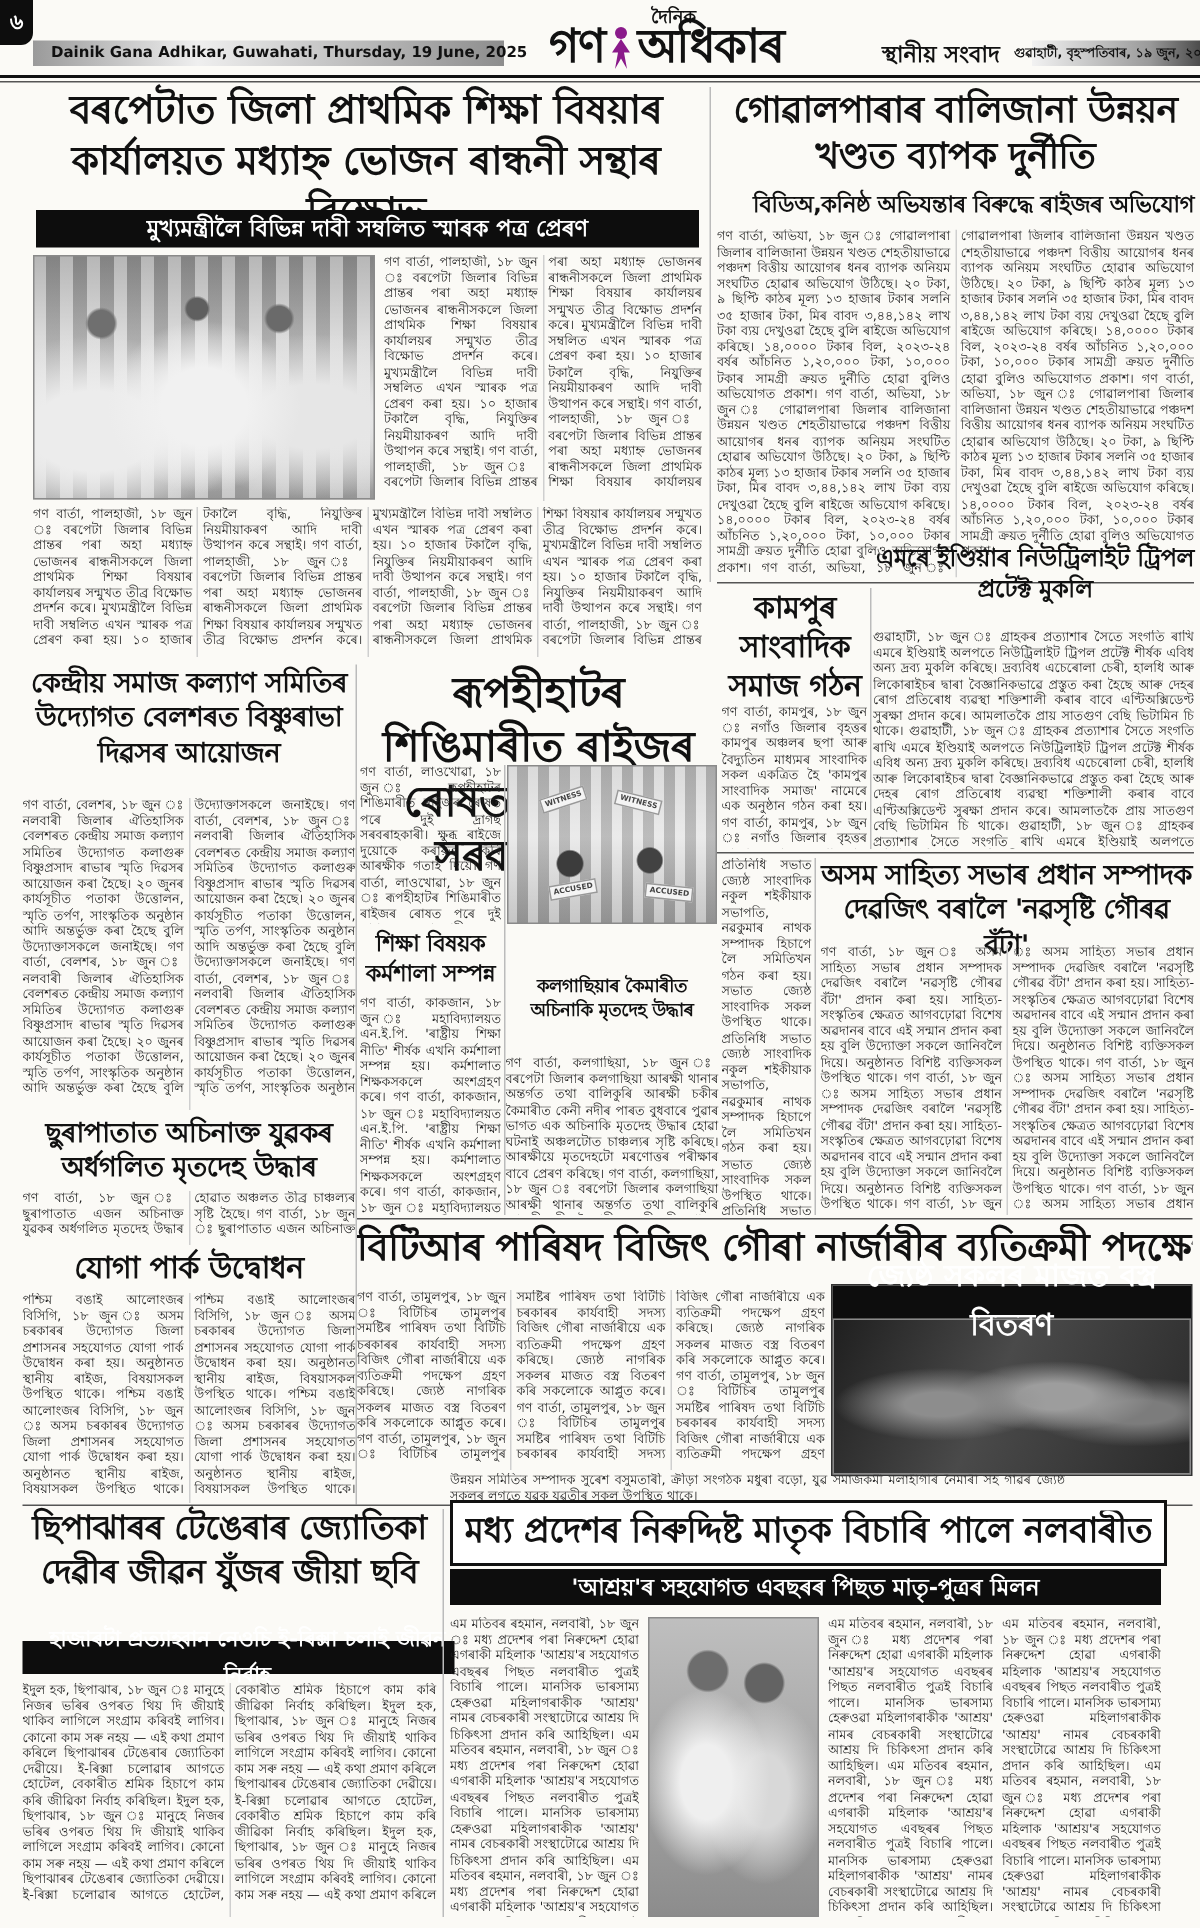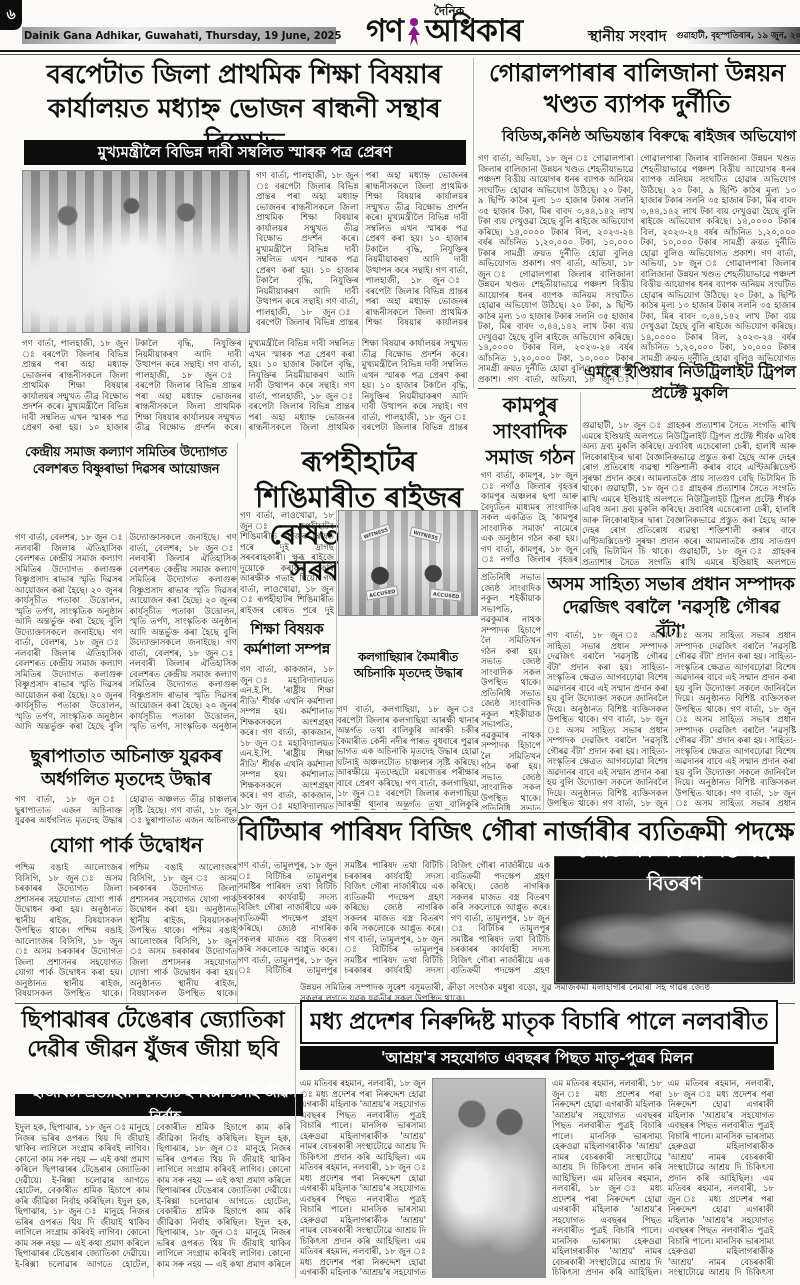--- a/index.html
+++ b/index.html
@@ -53,21 +53,21 @@
   .logo-big{font-weight:bold;letter-spacing:-1px;}
 </style>
 </head>
 <body>
 
 <div class="abs" style="left:0;top:0;width:22px;height:30px;background:#0d0d0d;color:#fff;
             font-size:14px;font-weight:bold;display:flex;align-items:center;justify-content:center;border-bottom-right-radius:8px;">
   <span>৬</span>
 </div>
 
-<div class="abs grad-l mast-small" style="left:22px;top:27px;width:314px;height:17px;display:flex;align-items:center;padding-left:2px;box-sizing:border-box;">
+<div class="abs grad-l mast-small" style="left:22px;top:27px;width:314px;height:17px;display:flex;align-items:center;padding-left:12px;box-sizing:border-box;">
   <span style="white-space:nowrap;">Dainik Gana Adhikar, Guwahati, Thursday, 19 June, 2025</span>
 </div>
 
 <div class="abs" style="left:404px;top:2px;width:90px;text-align:center;font-size:12px;font-weight:bold;">
   <span>দৈনিক</span>
 </div>
 
 <div class="abs logo-big" style="left:366px;top:14px;height:36px;font-size:31px;display:flex;align-items:center;gap:2px;">
   <span>গণ</span>
   <span style="display:inline-block;width:18px;height:30px;">
@@ -112,21 +112,21 @@
 <div class="abs vrule" style="left:543px;top:572px;height:238px;"></div>
 
 <h2 class="abs hl" style="left:584px;top:362px;width:212px;height:54px;margin:0;font-size:16px;">এমৰে ইণ্ডিয়াৰ নিউট্ৰিলাইট ট্ৰিপল প্ৰটেক্ট মুকলি</h2>
 <div class="abs body-txt" style="left:582px;top:420px;width:214px;height:146px;">গুৱাহাটী, ১৮ জুন ঃ গ্ৰাহকৰ প্ৰত্যাশাৰ সৈতে সংগতি ৰাখি এমৰে ইণ্ডিয়াই অলপতে নিউট্ৰিলাইট ট্ৰিপল প্ৰটেক্ট শীৰ্ষক এবিধ অন্য দ্ৰব্য মুকলি কৰিছে। দ্ৰব্যবিধ এচেৰোলা চেৰী, হালধি আৰু লিকোৰাইচৰ দ্বাৰা বৈজ্ঞানিকভাৱে প্ৰস্তুত কৰা হৈছে আৰু দেহৰ ৰোগ প্ৰতিৰোধ ব্যৱস্থা শক্তিশালী কৰাৰ বাবে এণ্টিঅক্সিডেণ্ট সুৰক্ষা প্ৰদান কৰে। আমলাতকৈ প্ৰায় সাতগুণ বেছি ভিটামিন চি থাকে। গুৱাহাটী, ১৮ জুন ঃ গ্ৰাহকৰ প্ৰত্যাশাৰ সৈতে সংগতি ৰাখি এমৰে ইণ্ডিয়াই অলপতে নিউট্ৰিলাইট ট্ৰিপল প্ৰটেক্ট শীৰ্ষক এবিধ অন্য দ্ৰব্য মুকলি কৰিছে। দ্ৰব্যবিধ এচেৰোলা চেৰী, হালধি আৰু লিকোৰাইচৰ দ্বাৰা বৈজ্ঞানিকভাৱে প্ৰস্তুত কৰা হৈছে আৰু দেহৰ ৰোগ প্ৰতিৰোধ ব্যৱস্থা শক্তিশালী কৰাৰ বাবে এণ্টিঅক্সিডেণ্ট সুৰক্ষা প্ৰদান কৰে। আমলাতকৈ প্ৰায় সাতগুণ বেছি ভিটামিন চি থাকে। গুৱাহাটী, ১৮ জুন ঃ গ্ৰাহকৰ প্ৰত্যাশাৰ সৈতে সংগতি ৰাখি এমৰে ইণ্ডিয়াই অলপতে নিউট্ৰিলাইট ট্ৰিপল প্ৰটেক্ট শীৰ্ষক এবিধ অন্য দ্ৰব্য মুকলি কৰিছে। দ্ৰব্যবিধ এচেৰোলা চেৰী, হালধি আৰু লিকোৰাইচৰ দ্বাৰা বৈজ্ঞানিকভাৱে প্ৰস্তুত কৰা হৈছে আৰু দেহৰ ৰোগ প্ৰতিৰোধ ব্যৱস্থা শক্তিশালী কৰাৰ বাবে এণ্টিঅক্সিডেণ্ট সুৰক্ষা প্ৰদান কৰে। আমলাতকৈ প্ৰায় সাতগুণ বেছি ভিটামিন চি থাকে।</div>
 <div class="abs hrule" style="left:478px;top:568px;width:318px;"></div>
 
 <h2 class="abs hl" style="left:546px;top:572px;width:250px;height:54px;margin:0;font-size:18px;">অসম সাহিত্য সভাৰ প্ৰধান সম্পাদক দেৱজিৎ বৰালৈ 'নৱসৃষ্টি গৌৰৱ বঁটা'</h2>
 <div class="abs body-txt c2" style="left:547px;top:630px;width:249px;height:180px;">গণ বাৰ্তা, ১৮ জুন ঃ অসম সাহিত্য সভাৰ প্ৰধান সম্পাদক দেৱজিৎ বৰালৈ 'নৱসৃষ্টি গৌৰৱ বঁটা' প্ৰদান কৰা হয়। সাহিত্য-সংস্কৃতিৰ ক্ষেত্ৰত আগবঢ়োৱা বিশেষ অৱদানৰ বাবে এই সন্মান প্ৰদান কৰা হয় বুলি উদ্যোক্তা সকলে জানিবলৈ দিয়ে। অনুষ্ঠানত বিশিষ্ট ব্যক্তিসকল উপস্থিত থাকে। গণ বাৰ্তা, ১৮ জুন ঃ অসম সাহিত্য সভাৰ প্ৰধান সম্পাদক দেৱজিৎ বৰালৈ 'নৱসৃষ্টি গৌৰৱ বঁটা' প্ৰদান কৰা হয়। সাহিত্য-সংস্কৃতিৰ ক্ষেত্ৰত আগবঢ়োৱা বিশেষ অৱদানৰ বাবে এই সন্মান প্ৰদান কৰা হয় বুলি উদ্যোক্তা সকলে জানিবলৈ দিয়ে। অনুষ্ঠানত বিশিষ্ট ব্যক্তিসকল উপস্থিত থাকে। গণ বাৰ্তা, ১৮ জুন ঃ অসম সাহিত্য সভাৰ প্ৰধান সম্পাদক দেৱজিৎ বৰালৈ 'নৱসৃষ্টি গৌৰৱ বঁটা' প্ৰদান কৰা হয়। সাহিত্য-সংস্কৃতিৰ ক্ষেত্ৰত আগবঢ়োৱা বিশেষ অৱদানৰ বাবে এই সন্মান প্ৰদান কৰা হয় বুলি উদ্যোক্তা সকলে জানিবলৈ দিয়ে। অনুষ্ঠানত বিশিষ্ট ব্যক্তিসকল উপস্থিত থাকে। গণ বাৰ্তা, ১৮ জুন ঃ অসম সাহিত্য সভাৰ প্ৰধান সম্পাদক দেৱজিৎ বৰালৈ 'নৱসৃষ্টি গৌৰৱ বঁটা' প্ৰদান কৰা হয়। সাহিত্য-সংস্কৃতিৰ ক্ষেত্ৰত আগবঢ়োৱা বিশেষ অৱদানৰ বাবে এই সন্মান প্ৰদান কৰা হয় বুলি উদ্যোক্তা সকলে জানিবলৈ দিয়ে। অনুষ্ঠানত বিশিষ্ট ব্যক্তিসকল উপস্থিত থাকে। গণ বাৰ্তা, ১৮ জুন ঃ অসম সাহিত্য সভাৰ প্ৰধান সম্পাদক দেৱজিৎ বৰালৈ 'নৱসৃষ্টি গৌৰৱ বঁটা' প্ৰদান কৰা হয়। সাহিত্য-সংস্কৃতিৰ ক্ষেত্ৰত আগবঢ়োৱা বিশেষ অৱদানৰ বাবে এই সন্মান প্ৰদান কৰা হয় বুলি উদ্যোক্তা সকলে জানিবলৈ দিয়ে। অনুষ্ঠানত বিশিষ্ট ব্যক্তিসকল উপস্থিত থাকে।</div>
 
 <div class="abs vrule" style="left:237px;top:443px;height:560px;"></div>
-<h2 class="abs hl" style="left:17px;top:444px;width:218px;height:86px;margin:0;font-size:13px;">কেন্দ্ৰীয় সমাজ কল্যাণ সমিতিৰ উদ্যোগত বেলশৰত বিষ্ণুৰাভা দিৱসৰ আয়োজন</h2>
+<h2 class="abs hl" style="left:17px;top:444px;width:218px;height:86px;margin:0;font-size:18px;">কেন্দ্ৰীয় সমাজ কল্যাণ সমিতিৰ উদ্যোগত বেলশৰত বিষ্ণুৰাভা দিৱসৰ আয়োজন</h2>
 <div class="abs body-txt c2" style="left:15px;top:532px;width:222px;height:208px;">গণ বাৰ্তা, বেলশৰ, ১৮ জুন ঃ নলবাৰী জিলাৰ ঐতিহাসিক বেলশৰত কেন্দ্ৰীয় সমাজ কল্যাণ সমিতিৰ উদ্যোগত কলাগুৰু বিষ্ণুপ্ৰসাদ ৰাভাৰ স্মৃতি দিৱসৰ আয়োজন কৰা হৈছে। ২০ জুনৰ কাৰ্যসূচীত পতাকা উত্তোলন, স্মৃতি তৰ্পণ, সাংস্কৃতিক অনুষ্ঠান আদি অন্তৰ্ভুক্ত কৰা হৈছে বুলি উদ্যোক্তাসকলে জনাইছে। গণ বাৰ্তা, বেলশৰ, ১৮ জুন ঃ নলবাৰী জিলাৰ ঐতিহাসিক বেলশৰত কেন্দ্ৰীয় সমাজ কল্যাণ সমিতিৰ উদ্যোগত কলাগুৰু বিষ্ণুপ্ৰসাদ ৰাভাৰ স্মৃতি দিৱসৰ আয়োজন কৰা হৈছে। ২০ জুনৰ কাৰ্যসূচীত পতাকা উত্তোলন, স্মৃতি তৰ্পণ, সাংস্কৃতিক অনুষ্ঠান আদি অন্তৰ্ভুক্ত কৰা হৈছে বুলি উদ্যোক্তাসকলে জনাইছে। গণ বাৰ্তা, বেলশৰ, ১৮ জুন ঃ নলবাৰী জিলাৰ ঐতিহাসিক বেলশৰত কেন্দ্ৰীয় সমাজ কল্যাণ সমিতিৰ উদ্যোগত কলাগুৰু বিষ্ণুপ্ৰসাদ ৰাভাৰ স্মৃতি দিৱসৰ আয়োজন কৰা হৈছে। ২০ জুনৰ কাৰ্যসূচীত পতাকা উত্তোলন, স্মৃতি তৰ্পণ, সাংস্কৃতিক অনুষ্ঠান আদি অন্তৰ্ভুক্ত কৰা হৈছে বুলি উদ্যোক্তাসকলে জনাইছে। গণ বাৰ্তা, বেলশৰ, ১৮ জুন ঃ নলবাৰী জিলাৰ ঐতিহাসিক বেলশৰত কেন্দ্ৰীয় সমাজ কল্যাণ সমিতিৰ উদ্যোগত কলাগুৰু বিষ্ণুপ্ৰসাদ ৰাভাৰ স্মৃতি দিৱসৰ আয়োজন কৰা হৈছে। ২০ জুনৰ কাৰ্যসূচীত পতাকা উত্তোলন, স্মৃতি তৰ্পণ, সাংস্কৃতিক অনুষ্ঠান আদি অন্তৰ্ভুক্ত কৰা হৈছে বুলি উদ্যোক্তাসকলে জনাইছে। গণ বাৰ্তা, বেলশৰ, ১৮ জুন ঃ নলবাৰী জিলাৰ ঐতিহাসিক বেলশৰত কেন্দ্ৰীয় সমাজ কল্যাণ সমিতিৰ উদ্যোগত কলাগুৰু বিষ্ণুপ্ৰসাদ ৰাভাৰ স্মৃতি দিৱসৰ আয়োজন কৰা হৈছে। ২০ জুনৰ কাৰ্যসূচীত পতাকা উত্তোলন, স্মৃতি তৰ্পণ, সাংস্কৃতিক অনুষ্ঠান আদি অন্তৰ্ভুক্ত কৰা হৈছে বুলি উদ্যোক্তাসকলে জনাইছে।</div>
 
 <h2 class="abs hl" style="left:240px;top:444px;width:238px;height:64px;margin:0;font-size:28px;">ৰূপহীহাটৰ শিঙিমাৰীত ৰাইজৰ ৰোষত দুই দ্ৰাগছ সৰবৰাহকাৰী</h2>
 <div class="abs body-txt" style="left:240px;top:510px;width:94px;height:106px;">গণ বাৰ্তা, লাওখোৱা, ১৮ জুন ঃ ৰূপহীহাটৰ শিঙিমাৰীত ৰাইজৰ ৰোষত পৰে দুই দ্ৰাগছ সৰবৰাহকাৰী। ক্ষুব্ধ ৰাইজে দুয়োকে কৰায়ত্ত কৰি আৰক্ষীক গতাই দিয়ে। গণ বাৰ্তা, লাওখোৱা, ১৮ জুন ঃ ৰূপহীহাটৰ শিঙিমাৰীত ৰাইজৰ ৰোষত পৰে দুই দ্ৰাগছ সৰবৰাহকাৰী। ক্ষুব্ধ ৰাইজে দুয়োকে কৰায়ত্ত কৰি আৰক্ষীক গতাই দিয়ে। গণ বাৰ্তা, লাওখোৱা, ১৮ জুন ঃ ৰূপহীহাটৰ শিঙিমাৰীত ৰাইজৰ ৰোষত পৰে দুই দ্ৰাগছ সৰবৰাহকাৰী। ক্ষুব্ধ ৰাইজে দুয়োকে কৰায়ত্ত কৰি আৰক্ষীক গতাই দিয়ে।</div>
 <div class="abs photo crowdG" style="left:338px;top:510px;width:140px;height:106px;">
   <span class="placard" style="left:22px;top:18px;transform:rotate(-18deg);">
       <span>WITNESS</span>
     </span>
   <span class="placard" style="left:72px;top:20px;transform:rotate(14deg);">
       <span>WITNESS</span>

